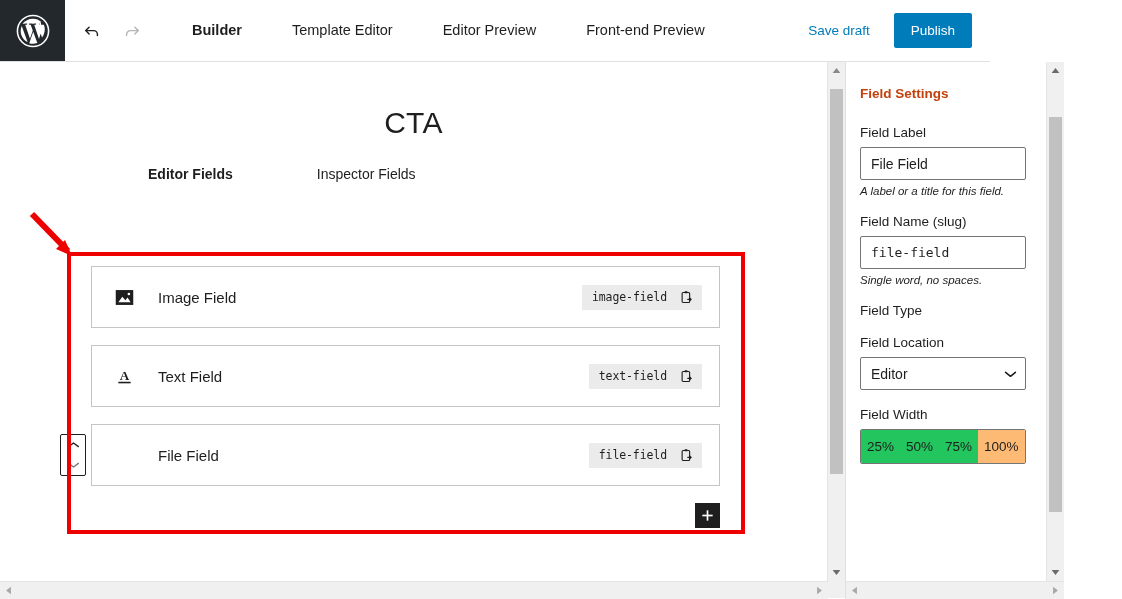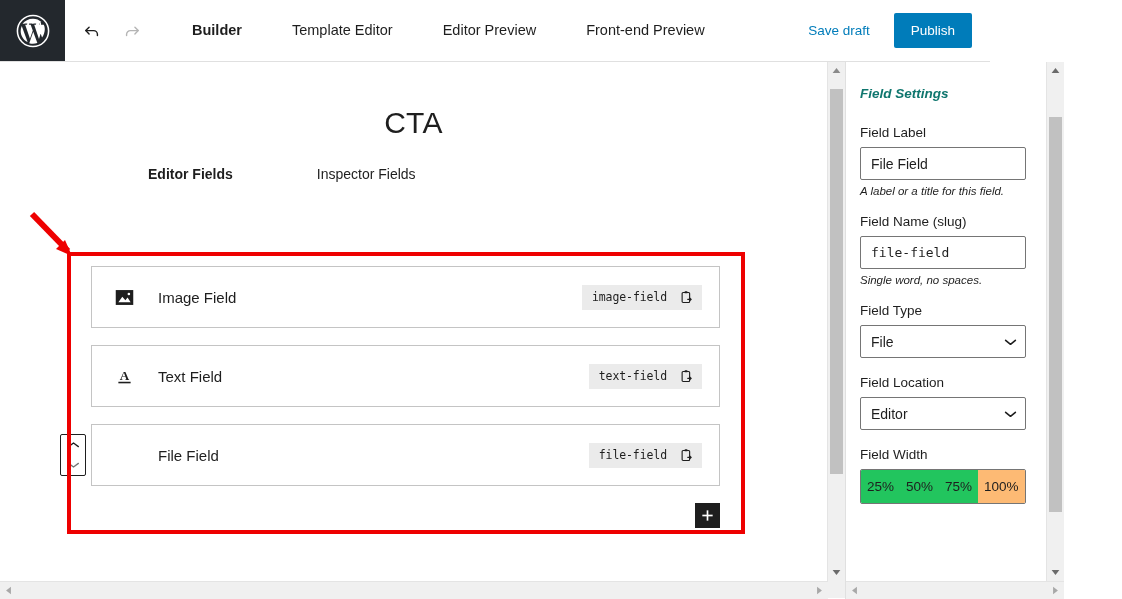--- a/index.html
+++ b/index.html
@@ -319,23 +319,22 @@
   }
   .sidebar {
     flex: 1 1 auto;
     padding: 16px 20px 0 14px;
     overflow: hidden;
     box-sizing: border-box;
   }
   .panel-title {
     font-size: 13.5px;
     font-weight: bold;
-    color: #0f766e;
+    color: #c2410c;
     margin: 8px 0 24px 0;
-    font-style: italic;
   }
   .ctrl-label {
     font-size: 13.5px;
     color: #1e1e1e;
     margin-bottom: 7px;
   }
   .ctrl-input {
     width: 100%;
     height: 33px;
     border: 1px solid #757575;
@@ -666,28 +665,20 @@
           </div>
 
           <div class="ctrl-group">
             <div class="ctrl-label">Field Name (slug)</div>
             <input class="ctrl-input mono" type="text" value="file-field" style="">
             <div class="ctrl-help">Single word, no spaces.</div>
           </div>
 
           <div class="ctrl-group">
             <div class="ctrl-label">Field Type</div>
-            <div class="select-wrap">
-              <select class="ctrl-select">
-                <option>File</option>
-              </select>
-              <svg class="select-chevron" width="13" height="9" viewBox="0 0 16 10">
-                <path d="M2 3 L8 7.8 L14 3" fill="none" stroke="#1e1e1e" stroke-width="2" stroke-linecap="round" stroke-linejoin="round"></path>
-              </svg>
-            </div>
           </div>
 
           <div class="ctrl-group">
             <div class="ctrl-label">Field Location</div>
             <div class="select-wrap">
               <select class="ctrl-select">
                 <option>Editor</option>
               </select>
               <svg class="select-chevron" width="13" height="9" viewBox="0 0 16 10">
                 <path d="M2 3 L8 7.8 L14 3" fill="none" stroke="#1e1e1e" stroke-width="2" stroke-linecap="round" stroke-linejoin="round"></path>

